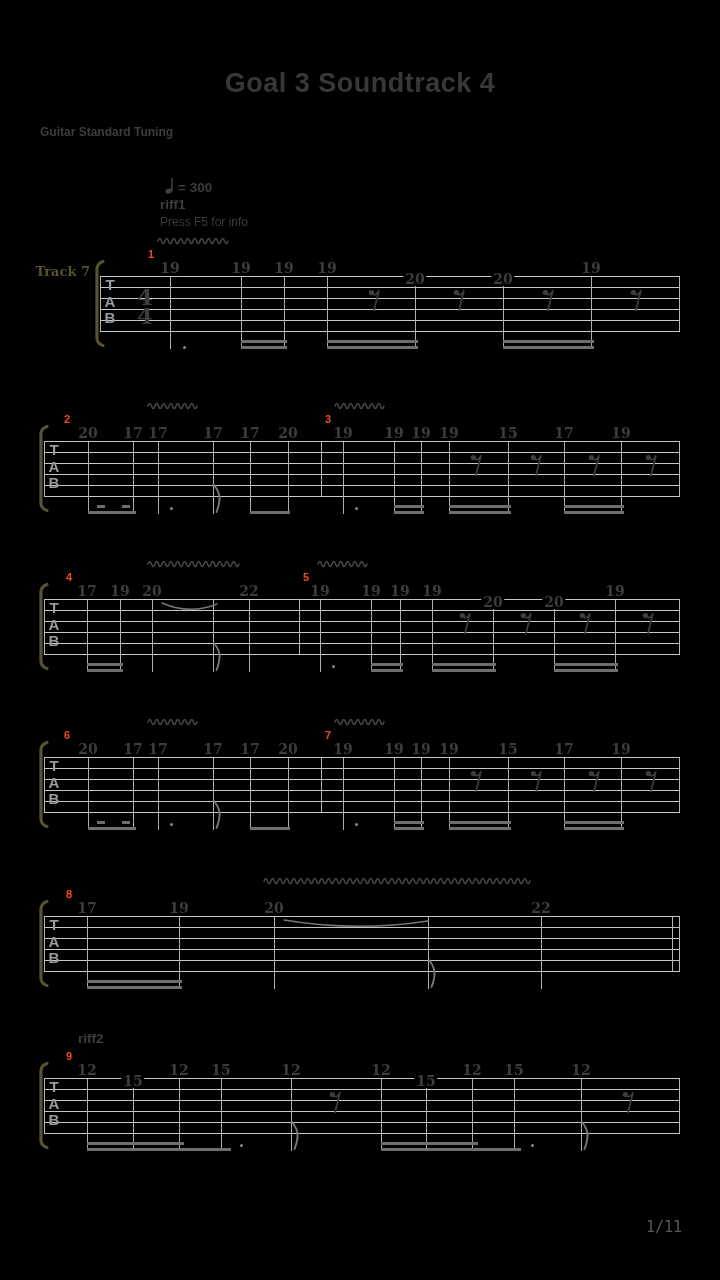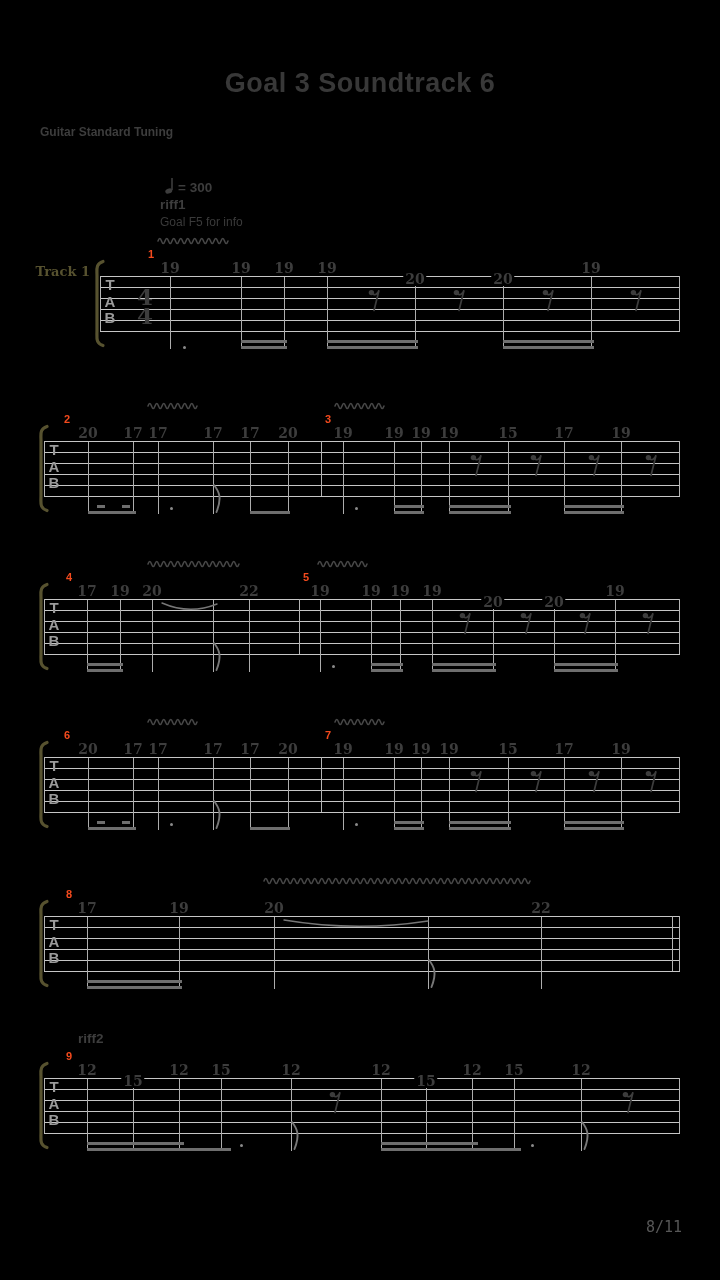--- a/index.html
+++ b/index.html
@@ -29,53 +29,53 @@
   .adot{width:3.4px;height:3.4px;border-radius:50%;z-index:3}
   .clefletter{font-size:15px;font-weight:600;line-height:1;transform:translate(-50%,-50%);z-index:5}
   .tsig{font-family:"DejaVu Serif",serif;font-weight:bold;font-size:23px;line-height:1;transform:translate(-50%,-50%);z-index:5}
   .tracklabel{font-family:"DejaVu Serif",serif;font-size:13px;font-weight:bold;line-height:1;text-align:right;z-index:5}
   .rifflabel{font-size:13.5px;font-weight:bold;color:#3d3d3d;line-height:1;z-index:5}
   svg{display:block;overflow:visible}
 </style>
 </head>
 <body>
 
-<div class="abs title">Goal 3 Soundtrack 6</div>
+<div class="abs title">Goal 3 Soundtrack 4</div>
 <div class="abs tuning">Guitar Standard Tuning</div>
 
 <div class="abs" style="left:164px;top:177px;width:60px;height:18px;">
   <span class="abs" style="left:0;top:0;">
     <svg width="12" height="18">
       <line x1="8" y1="1" x2="8" y2="13" stroke="#3d3d3d" stroke-width="1.6"></line>
       <ellipse cx="4.8" cy="14" rx="3.6" ry="2.5" fill="#3d3d3d" transform="rotate(-20 4.8 14)"></ellipse>
     </svg>
   </span>
 </div>
 <div class="abs tempo-text">= 300</div>
 <div class="abs riff1">riff1</div>
-<div class="abs info">Goal F5 for info</div>
+<div class="abs info">Press F5 for info</div>
 
 <div class="abs" id="score" style="left:0;top:0;width:720px;height:1280px;">
     <div class="abs sline" style="left: 100px; top: 276px; width: 580px; background: rgb(198, 198, 198);"></div>
     <div class="abs sline" style="left: 100px; top: 287px; width: 580px; background: rgb(198, 198, 198);"></div>
     <div class="abs sline" style="left: 100px; top: 298px; width: 580px; background: rgb(198, 198, 198);"></div>
     <div class="abs sline" style="left: 100px; top: 309px; width: 580px; background: rgb(198, 198, 198);"></div>
     <div class="abs sline" style="left: 100px; top: 320px; width: 580px; background: rgb(198, 198, 198);"></div>
     <div class="abs sline" style="left: 100px; top: 331px; width: 580px; background: rgb(198, 198, 198);"></div>
     <div class="abs bar" style="left: 100px; top: 276px; width: 1.2px; height: 55px; background: rgb(181, 181, 181);"></div>
     <div class="abs bar" style="left: 678.5px; top: 276px; width: 1.6px; height: 55px; background: rgb(181, 181, 181);"></div>
     <svg width="13" height="87" style="position: absolute; left: 91px; top: 260px; z-index: 3;">
       <path d="M12,1.5 C4.5,4 6,9 6,16 L6,71 C6,78 4.5,83 12,85.5" stroke="#57522f" stroke-width="3.2" fill="none" stroke-linecap="round"></path>
     </svg>
     <span class="abs clefletter" style="left: 110px; top: 284px; color: rgb(155, 155, 155);">T</span>
     <span class="abs clefletter" style="left: 110px; top: 301px; color: rgb(155, 155, 155);">A</span>
     <span class="abs clefletter" style="left: 110px; top: 317px; color: rgb(155, 155, 155);">B</span>
     <span class="abs tsig" style="left: 145px; top: 296px; color: rgb(61, 61, 61);">4</span>
     <span class="abs tsig" style="left: 145px; top: 315px; color: rgb(61, 61, 61);">4</span>
-    <div class="abs tracklabel" style="left: 34px; top: 265px; width: 56px; color: rgb(87, 82, 47);">Track 1</div>
+    <div class="abs tracklabel" style="left: 34px; top: 265px; width: 56px; color: rgb(87, 82, 47);">Track 7</div>
     <svg width="70" height="8" style="position: absolute; left: 158px; top: 236px; z-index: 3;">
       <path d="M0,5q1.75,-5 3.5,0q1.75,5 3.5,0q1.75,-5 3.5,0q1.75,5 3.5,0q1.75,-5 3.5,0q1.75,5 3.5,0q1.75,-5 3.5,0q1.75,5 3.5,0q1.75,-5 3.5,0q1.75,5 3.5,0q1.75,-5 3.5,0q1.75,5 3.5,0q1.75,-5 3.5,0q1.75,5 3.5,0q1.75,-5 3.5,0q1.75,5 3.5,0q1.75,-5 3.5,0q1.75,5 3.5,0q1.75,-5 3.5,0q1.75,5 3.5,0" stroke="#464646" stroke-width="1.6" fill="none" stroke-linecap="round"></path>
     </svg>
     <div class="abs stem" style="left: 170px; top: 277px; height: 72px; background: rgb(173, 173, 173);"></div>
     <div class="abs stem" style="left: 241px; top: 277px; height: 72px; background: rgb(173, 173, 173);"></div>
     <div class="abs stem" style="left: 284px; top: 277px; height: 72px; background: rgb(173, 173, 173);"></div>
     <div class="abs stem" style="left: 327px; top: 277px; height: 72px; background: rgb(173, 173, 173);"></div>
     <div class="abs stem" style="left: 415px; top: 277px; height: 72px; background: rgb(173, 173, 173);"></div>
     <div class="abs stem" style="left: 503px; top: 277px; height: 72px; background: rgb(173, 173, 173);"></div>
     <div class="abs stem" style="left: 591px; top: 277px; height: 72px; background: rgb(173, 173, 173);"></div>
@@ -434,13 +434,13 @@
     <span class="abs fret" style="left: 221px; top: 1077px;">15</span>
     <span class="abs fret" style="left: 291px; top: 1077px;">12</span>
     <span class="abs fret" style="left: 381px; top: 1077px;">12</span>
     <span class="abs fret" style="left: 426px; top: 1088px;">15</span>
     <span class="abs fret" style="left: 472px; top: 1077px;">12</span>
     <span class="abs fret" style="left: 514px; top: 1077px;">15</span>
     <span class="abs fret" style="left: 581px; top: 1077px;">12</span>
     <span class="abs mnum" style="left: 66px; top: 1051px; color: rgb(243, 74, 29);">9</span>
   </div>
 
-<div class="abs pagenum">8/11</div>
+<div class="abs pagenum">1/11</div>
 
 </body></html>

